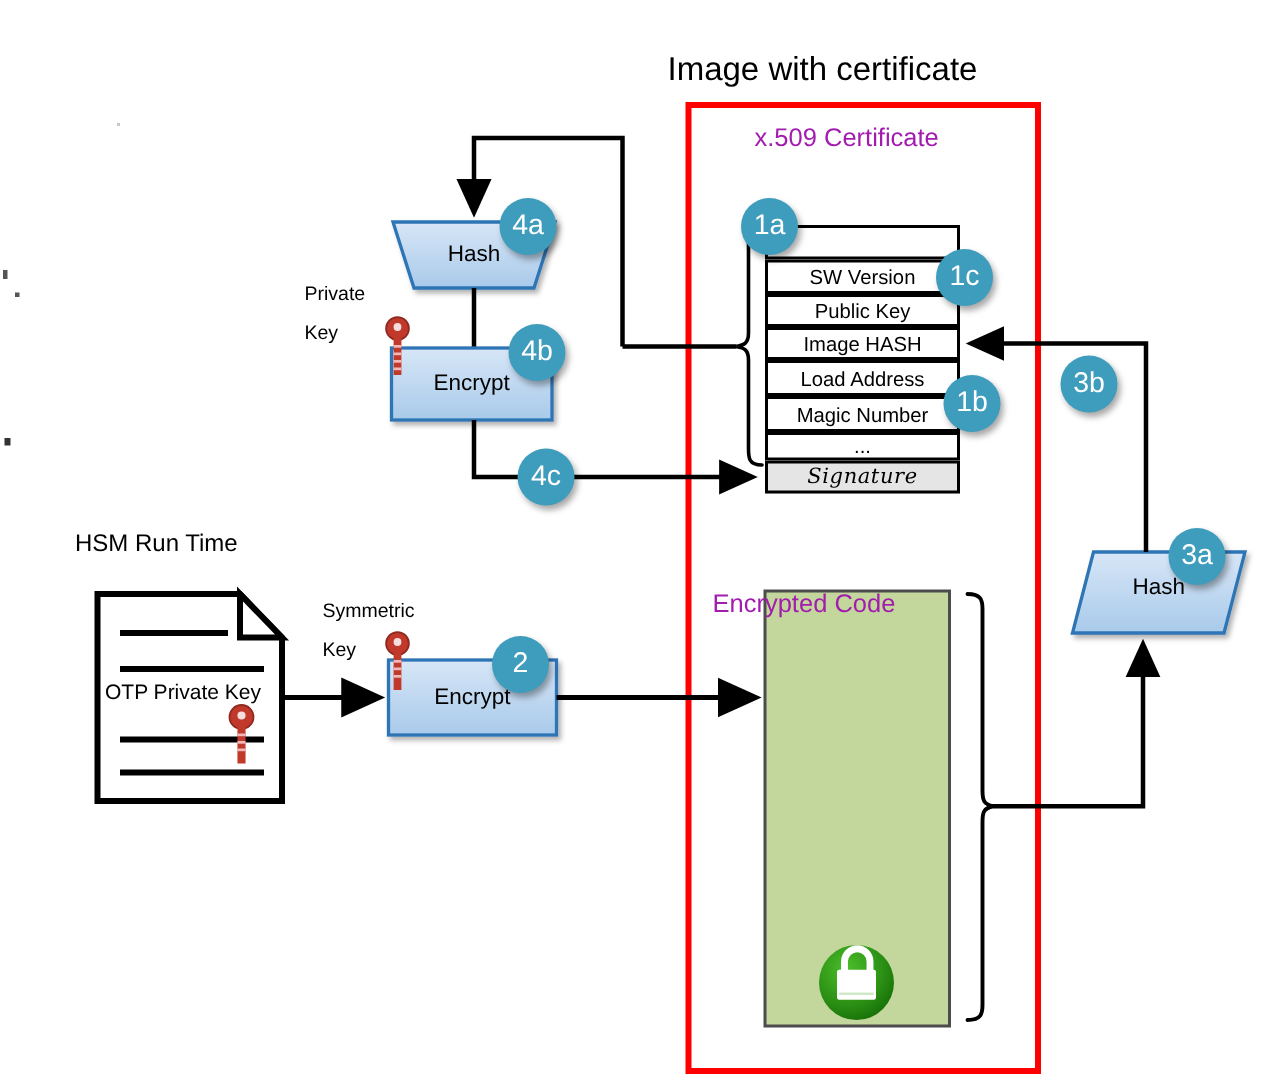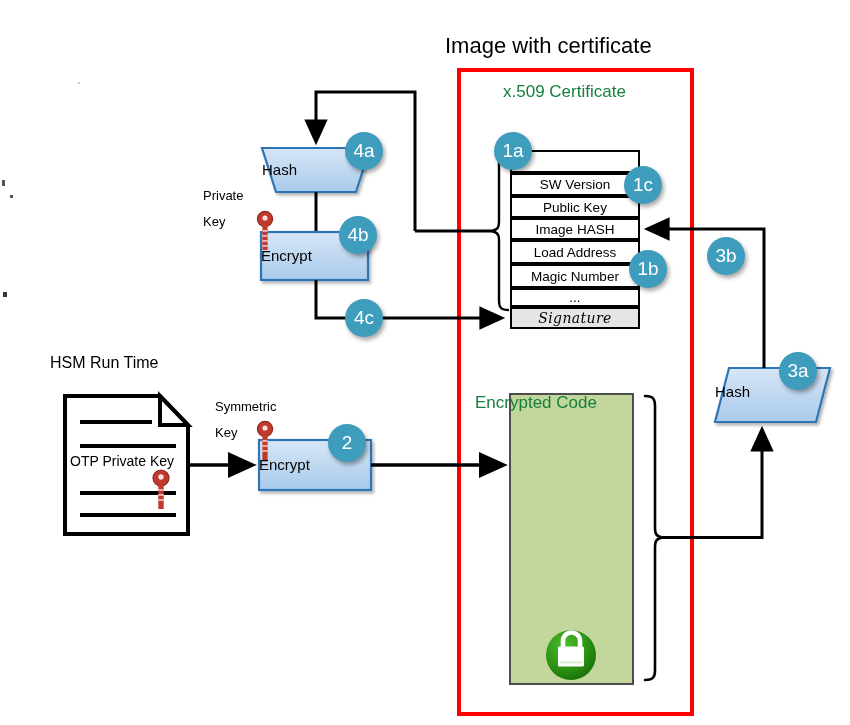--- a/index.html
+++ b/index.html
@@ -2,22 +2,22 @@
 <html><head>
 <meta charset="utf-8">
 <style>
   html,body{margin:0;padding:0;background:#fff;}
   body{width:850px;height:725px;position:relative;overflow:hidden;
        font-family:"Liberation Sans",sans-serif;color:#000;}
   #stage{position:absolute;left:0;top:0;width:850px;height:725px;}
   .svgroot{position:absolute;left:0;top:0;width:850px;height:725px;}
   .lbl{position:absolute;white-space:nowrap;}
   .title-big{font-size:22px;color:#000;}
-  .sec-title{font-size:17px;color:#15803d;}
-  .blkText{position:absolute;font-size:15px;color:#000;}
+  .sec-title{font-size:17px;color:#a21caf;}
+  .blkText{position:absolute;font-size:15px;color:#000;text-align:center;}
   .badge{position:absolute;width:38px;height:38px;border-radius:50%;
          background:#3e9cbd;color:#fff;font-size:19px;display:flex;
          align-items:center;justify-content:center;
          box-shadow:2px 3px 4px rgba(0,0,0,.35);}
   .certrow{position:absolute;box-sizing:border-box;border:2px solid #000;
            background:#fff;font-size:13.5px;display:flex;align-items:center;
            justify-content:center;color:#000;}
   .certrow.sig{background:#e5e5e5;font-family:"DejaVu Serif",serif;
                font-style:italic;font-size:14px;letter-spacing:.4px;}
   .keyLbl{position:absolute;font-size:13px;color:#000;line-height:21px;}
@@ -174,17 +174,17 @@
   <div class="certrow" style="left:510px;top:264px;width:130px;height:24px;">Magic Number</div>
   <div class="certrow" style="left:510px;top:288px;width:130px;height:19px;">...</div>
   <div class="certrow sig" style="left:510px;top:307px;width:130px;height:22px;">Signature</div>
 
   <div class="badge" style="left:494px;top:132px;">1a</div>
   <div class="badge" style="left:629px;top:250px;">1b</div>
   <div class="badge" style="left:624px;top:166px;">1c</div>
   <div class="badge" style="left:328px;top:424px;">2</div>
   <div class="badge" style="left:779px;top:352px;">3a</div>
   <div class="badge" style="left:707px;top:237px;">3b</div>
-  <div class="badge" style="left:345px;top:132px;">4a</div>
+  <div class="badge" style="left:333px;top:132px;">4a</div>
   <div class="badge" style="left:339px;top:216px;">4b</div>
   <div class="badge" style="left:345px;top:299px;">4c</div>
 
 </div>
 
 </body></html>

